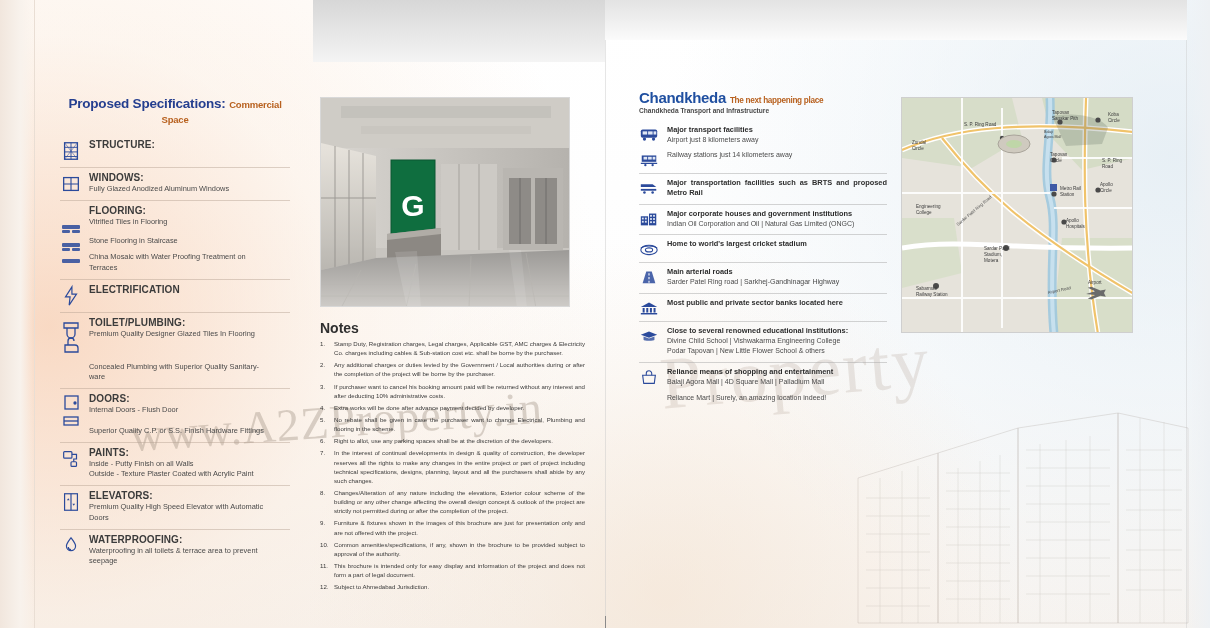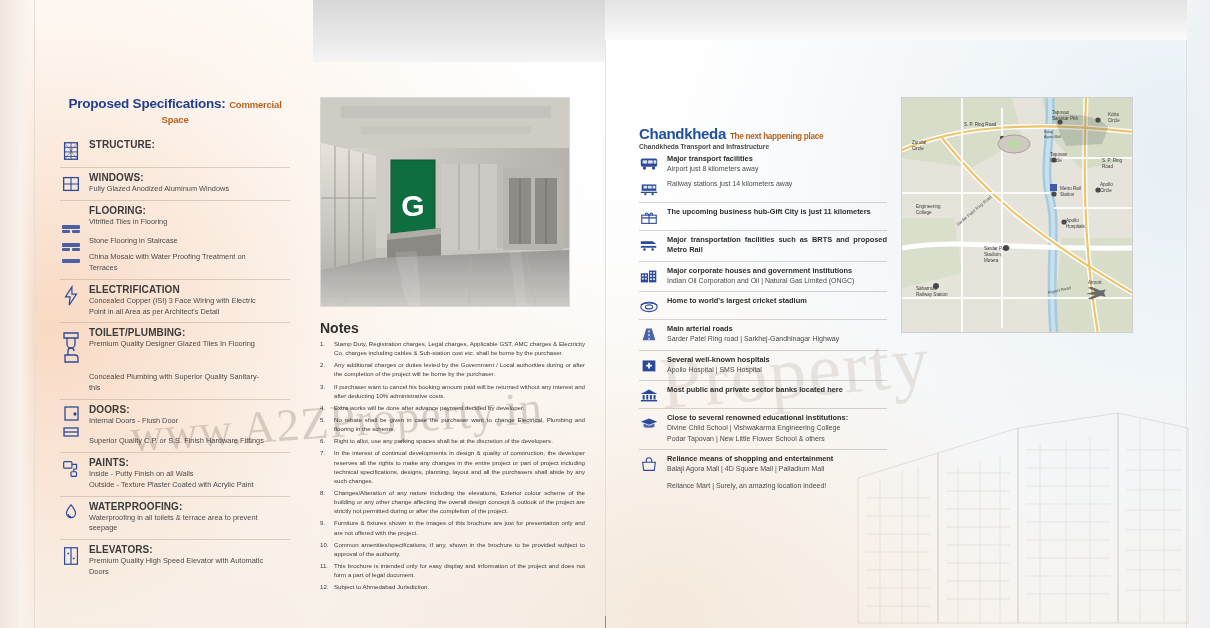--- a/index.html
+++ b/index.html
@@ -77,24 +77,24 @@
     border:1px solid #d8d8d8; overflow:hidden; background:#cfcfcf;
   }
   .notes { position:absolute; left:320px; top:320px; width:265px; }
   .notes-h { font-size:14px; font-weight:bold; color:#2f2f2f; margin-bottom:3px; }
   .note { display:flex; font-size:6.1px; color:#3a3a3a; line-height:1.5; margin-bottom:3px; }
   .note-n { width:14px; min-width:14px; }
   .note-t { flex:1; text-align:justify; }
 
   
   .chand { position:absolute; left:639px; top:89px; width:248px; }
-  .chand-title { font-size:15px; font-weight:bold; color:#1f4fa0; letter-spacing:-0.3px;margin-top:36px; }
+  .chand-title { font-size:15px; font-weight:bold; color:#1f4fa0; letter-spacing:-0.3px; }
   .chand-title .tag { font-size:8.2px; color:#b8611f; font-weight:bold; }
   .chand-sub { font-size:6.6px; font-weight:bold; color:#4a4a4a; margin-top:1px; }
-  .c-list { }
+  .c-list { margin-top:7px; }
   .c-row { display:flex; align-items:flex-start; border-bottom:1px solid rgba(170,170,170,0.5);
       padding:4px 0 5px 0; }
   .c-row:last-child { border-bottom:none; }
   .c-ico { width:20px; min-width:20px; height:16px; margin-right:8px; margin-top:2px; }
   .c-body { flex:1; }
   .c-h { font-size:7.4px; font-weight:bold; color:#2d2d2d; }
   .c-p { font-size:7px; color:#4a4a4a; line-height:1.5; margin-top:1px; }
 
   
   .map { position:absolute; left:901px; top:97px; width:232px; height:236px;
@@ -195,44 +195,40 @@
           </div>
         </div>
       </div>
 
       <div class="spec-row">
         <svg class="spec-ico" viewBox="0 0 24 24">
           <path d="M13 2 L6 13h5l-1 9 8-12h-5z" fill="none" stroke="#2b4a9b" stroke-width="1.3"></path>
         </svg>
         <div class="spec-body">
           <div class="spec-h">ELECTRIFICATION</div>
-          <div class="spec-p">
-            <div>Concealed Copper (ISI) 3 Face Wiring with Electric</div>
-            <div>Point in all Area as per Architect's Detail</div>
-          </div>
         </div>
       </div>
 
       <div class="spec-row">
         <div style="width:22px;min-width:22px;margin-right:7px;">
           <svg width="22" height="44" viewBox="0 0 22 44">
             <g fill="none" stroke="#2b4a9b" stroke-width="1.3">
               <path d="M4 6h14v5H4z"></path>
               <path d="M7 11v6a4 4 0 004 4 4 4 0 004-4v-6"></path>
               <path d="M5 28h10a3 3 0 013 3v4H5z"></path>
               <path d="M8 28v-4a3 3 0 016 0"></path>
             </g>
           </svg>
         </div>
         <div class="spec-body">
           <div class="spec-h">TOILET/PLUMBING:</div>
           <div class="spec-p">
             <div style="margin-bottom:22px">Premium Quality Designer Glazed Tiles In Flooring</div>
             <div>Concealed Plumbing with Superior Quality Sanitary-</div>
-            <div>this</div>
+            <div>ware</div>
           </div>
         </div>
       </div>
 
       <div class="spec-row">
         <div style="width:22px;min-width:22px;margin-right:7px;">
           <svg width="22" height="36" viewBox="0 0 22 36">
             <g fill="none" stroke="#2b4a9b" stroke-width="1.3">
               <rect x="5" y="3" width="13" height="13"></rect>
               <circle cx="15" cy="10" r="1" fill="#2b4a9b"></circle>
@@ -263,47 +259,47 @@
           <div class="spec-p">
             <div>Inside - Putty Finish on all Walls</div>
             <div>Outside - Texture Plaster Coated with Acrylic Paint</div>
           </div>
         </div>
       </div>
 
       <div class="spec-row">
         <svg class="spec-ico" viewBox="0 0 24 24">
           <g fill="none" stroke="#2b4a9b" stroke-width="1.3">
+            <rect x="5" y="3" width="14" height="18"></rect>
+            <path d="M12 3v18"></path>
+            <path d="M9 8l-1.5 2h3z" fill="#2b4a9b" stroke="none"></path>
+            <path d="M15 16l1.5-2h-3z" fill="#2b4a9b" stroke="none"></path>
+          </g>
+        </svg>
+        <div class="spec-body">
+          <div class="spec-h">ELEVATORS:</div>
+          <div class="spec-p">
+            <div>Premium Quality High Speed Elevator with Automatic</div>
+            <div>Doors</div>
+          </div>
+        </div>
+      </div>
+
+      <div class="spec-row">
+        <svg class="spec-ico" viewBox="0 0 24 24">
+          <g fill="none" stroke="#2b4a9b" stroke-width="1.3">
             <path d="M12 3c-3 4-5 6.5-5 9a5 5 0 0010 0c0-2.5-2-5-5-9z"></path>
             <path d="M9 13a3 3 0 003 3"></path>
           </g>
         </svg>
         <div class="spec-body">
           <div class="spec-h">WATERPROOFING:</div>
           <div class="spec-p">
             <div>Waterproofing in all toilets &amp; terrace area to prevent</div>
             <div>seepage</div>
-          </div>
-        </div>
-      </div>
-
-      <div class="spec-row">
-        <svg class="spec-ico" viewBox="0 0 24 24">
-          <g fill="none" stroke="#2b4a9b" stroke-width="1.3">
-            <rect x="5" y="3" width="14" height="18"></rect>
-            <path d="M12 3v18"></path>
-            <path d="M9 8l-1.5 2h3z" fill="#2b4a9b" stroke="none"></path>
-            <path d="M15 16l1.5-2h-3z" fill="#2b4a9b" stroke="none"></path>
-          </g>
-        </svg>
-        <div class="spec-body">
-          <div class="spec-h">ELEVATORS:</div>
-          <div class="spec-p">
-            <div>Premium Quality High Speed Elevator with Automatic</div>
-            <div>Doors</div>
           </div>
         </div>
       </div>
 
     </div>
   </div>
 
   <div class="photo">
     <svg width="250" height="210" viewBox="0 0 250 210">
       <defs>
@@ -457,32 +453,20 @@
             <path d="M2 11h18v1.4H2z"></path>
             <circle cx="7" cy="13.6" r="1.3"></circle>
               <circle cx="15" cy="13.6" r="1.3"></circle>
           </g>
         </svg>
         <div class="c-body">
           <div class="c-p" style="margin-top:0">Railway stations just 14 kilometers away</div>
         </div>
       </div>
 
-      <div class="c-row">
-        <svg class="c-ico" viewBox="0 0 22 16">
-          <g fill="none" stroke="#2b4a9b" stroke-width="1.2">
-            <rect x="3" y="6" width="16" height="9"></rect>
-            <path d="M11 6v9M3 9h16"></path>
-            <path d="M8 6c-2-2 0-4 3 0 3-4 5-2 3 0"></path>
-          </g>
-        </svg>
-        <div class="c-body">
-          <div class="c-h">The upcoming business hub-Gift City is just 11 kilometers</div>
-        </div>
-      </div>
 
       <div class="c-row">
         <svg class="c-ico" viewBox="0 0 22 16">
           <g fill="#2b4a9b">
             <path d="M2 4h13l4 3H2z"></path>
             <path d="M2 9h17v2H2z"></path>
             <circle cx="6" cy="13" r="1.4"></circle>
               <circle cx="15" cy="13" r="1.4"></circle>
           </g>
         </svg>
@@ -535,32 +519,20 @@
             <path d="M4 15 L8 2 h6 l4 13z" opacity=".85"></path>
             <path d="M10.4 4h1.2v2.4h-1.2zM10.4 8h1.2v2.4h-1.2zM10.4 12h1.2v2.4h-1.2z" fill="#ffffff"></path>
           </g>
         </svg>
         <div class="c-body">
           <div class="c-h">Main arterial roads</div>
           <div class="c-p">Sarder Patel Ring road  |  Sarkhej-Gandhinagar Highway</div>
         </div>
       </div>
 
-      <div class="c-row">
-        <svg class="c-ico" viewBox="0 0 22 16">
-          <g fill="#2b4a9b">
-            <rect x="4" y="3" width="14" height="12"></rect>
-            <path d="M10 5.5h2v2.2h2.2v2H12v2.2h-2V9.7H7.8v-2H10z" fill="#ffffff"></path>
-          </g>
-        </svg>
-        <div class="c-body">
-          <div class="c-h">Several well-known hospitals</div>
-          <div class="c-p">Apollo Hospital  |  SMS Hospital</div>
-        </div>
-      </div>
 
       <div class="c-row">
         <svg class="c-ico" viewBox="0 0 22 16">
           <g fill="#2b4a9b">
             <path d="M11 2 L20 7 H2z"></path>
             <rect x="4" y="8" width="2.2" height="5"></rect>
             <rect x="8" y="8" width="2.2" height="5"></rect>
             <rect x="12" y="8" width="2.2" height="5"></rect>
             <rect x="16" y="8" width="2.2" height="5"></rect>
             <rect x="2" y="13.5" width="18" height="1.6"></rect>

